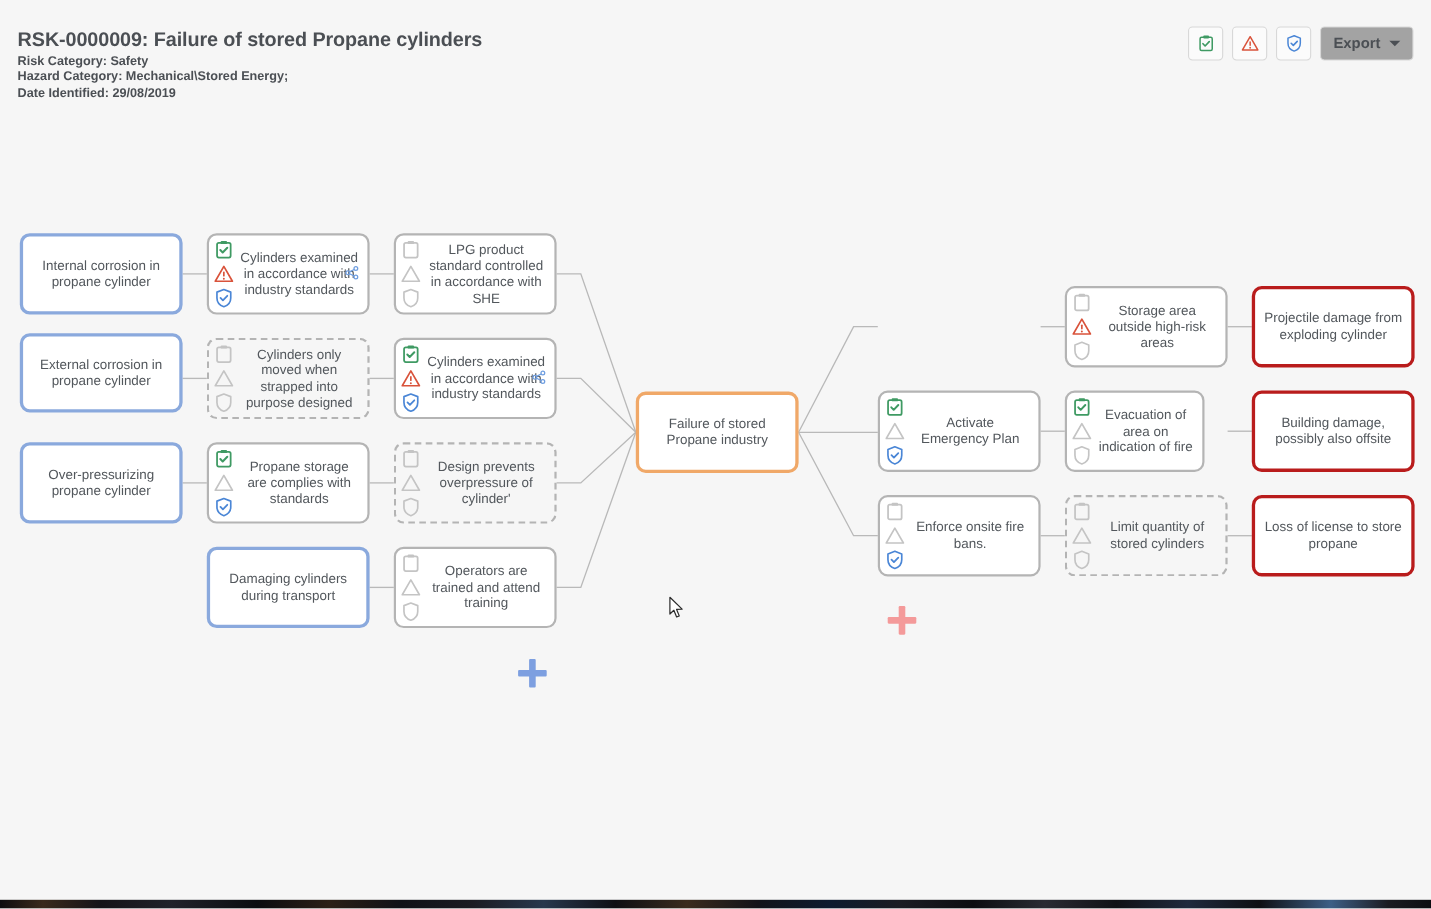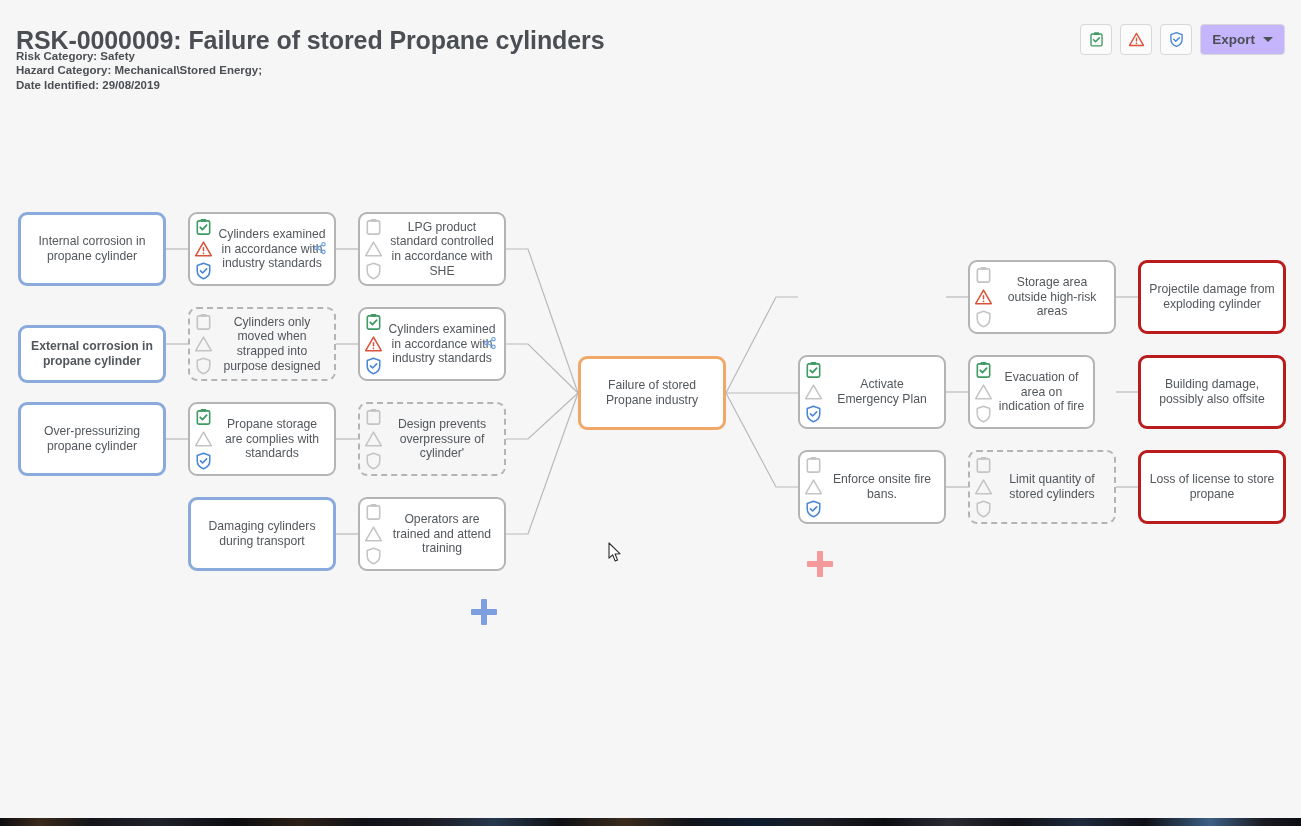--- a/index.html
+++ b/index.html
@@ -23,21 +23,21 @@
   #header {
     position: absolute;
     left: 0; top: 0;
     width: 1301px;
     height: 110px;
     background: #f6f6f6;
   }
   #page-title {
     position: absolute;
     left: 16px; top: 26px;
-    font-size: 25px;
+    font-size: 18px;
     font-weight: bold;
     color: #4b4f54;
     letter-spacing: -0.1px;
     white-space: nowrap;
   }
   .meta-line {
     position: absolute;
     left: 16px;
     font-size: 11.5px;
     font-weight: bold;
@@ -64,21 +64,21 @@
     display: flex;
     align-items: center;
     justify-content: center;
     cursor: pointer;
   }
   #export-button {
     height: 31px;
     padding: 0 11px;
     border: 1px solid #d8d8d8;
     border-radius: 4px;
-    background: #c4b5fd;
+    background: #a3a3a3;
     display: flex;
     align-items: center;
     gap: 8px;
     cursor: pointer;
     font-size: 13.5px;
     font-weight: bold;
     color: #4b4f54;
   }
   .caret {
     width: 0; height: 0;
@@ -271,21 +271,21 @@
         <path d="M946 282 L968 282"></path>
         <path d="M1116 282 L1138 282"></path>
         <path d="M946 377 L968 377"></path>
         <path d="M1116 377 L1138 377"></path>
       </g>
     </svg>
 
     <div class="node threat" style="left:18px; top:102px; width:148px; height:74px;">
       <div class="node-label">Internal corrosion in propane cylinder</div>
     </div>
-    <div class="node threat" style="left:18px; top:215px; width:148px; height:58px;font-weight:bold;">
+    <div class="node threat" style="left:18px; top:193px; width:148px; height:72px;">
       <div class="node-label">External corrosion in propane cylinder</div>
     </div>
     <div class="node threat" style="left:18px; top:292px; width:148px; height:74px;">
       <div class="node-label">Over-pressurizing propane cylinder</div>
     </div>
     <div class="node threat" style="left:188px; top:387px; width:148px; height:74px;">
       <div class="node-label">Damaging cylinders during transport</div>
     </div>
 
     <div class="node barrier" style="left:188px; top:102px; width:148px; height:74px;">

